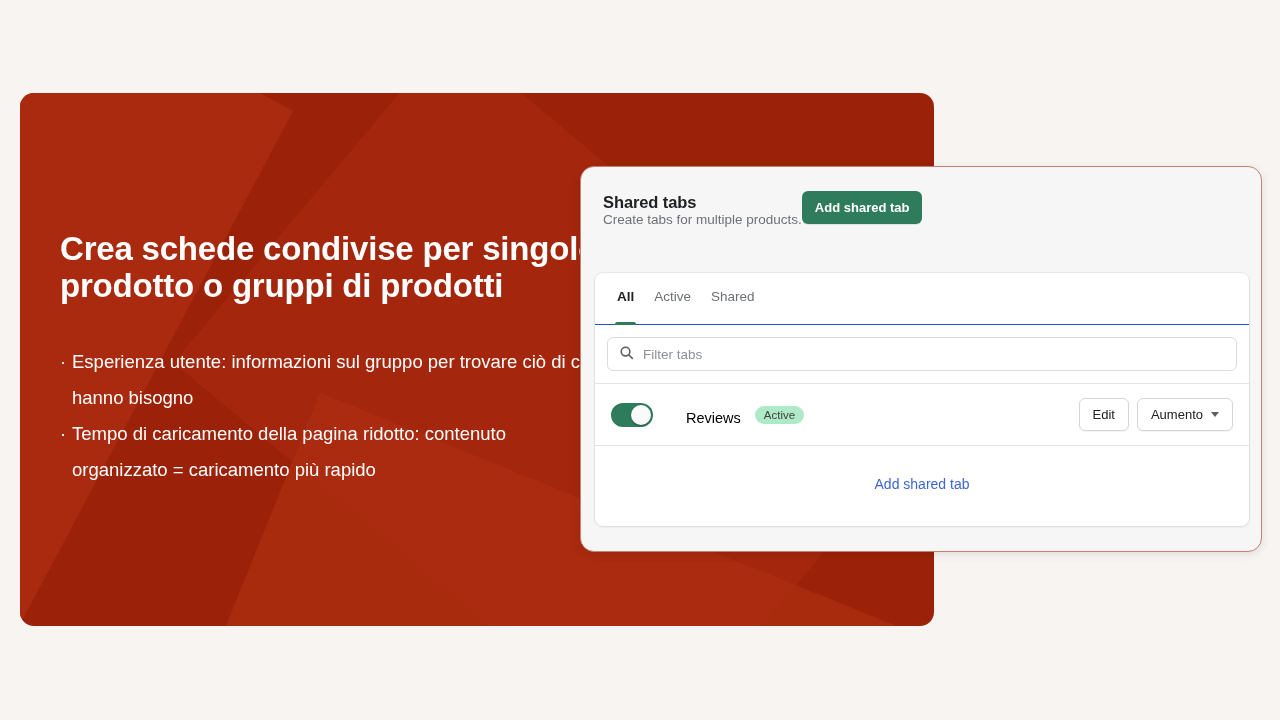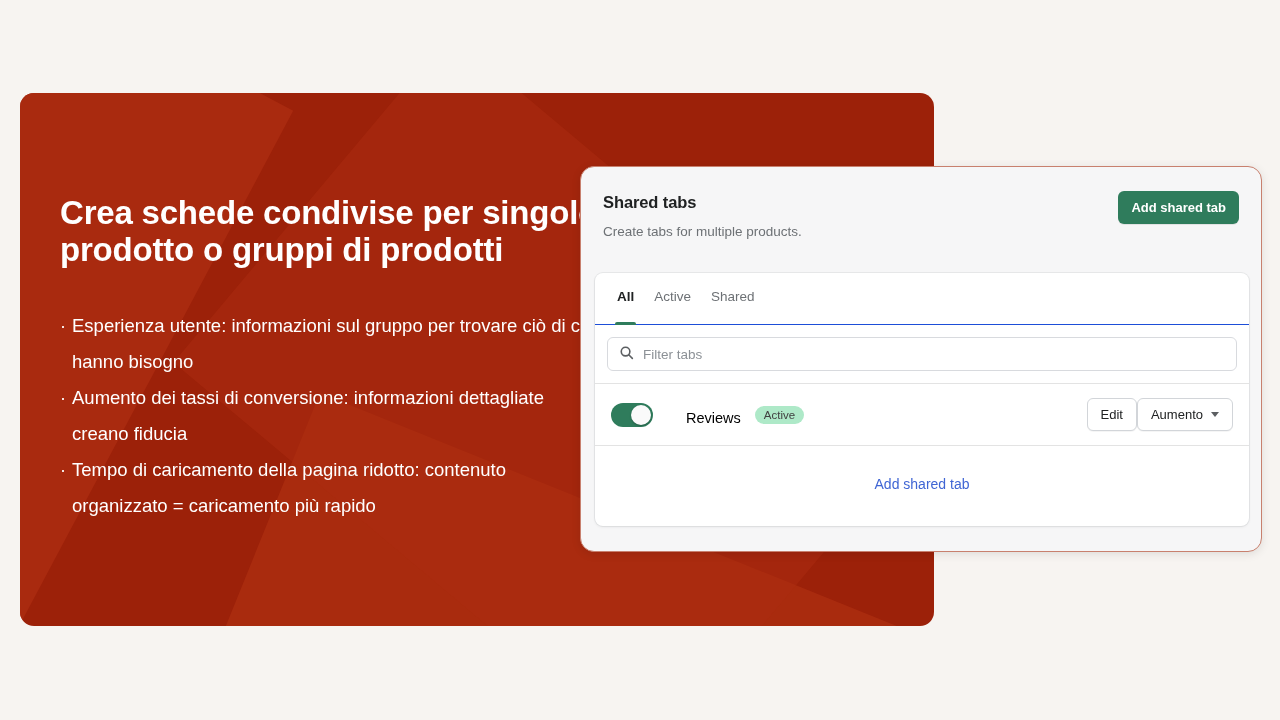--- a/index.html
+++ b/index.html
@@ -108,34 +108,33 @@
     border-radius: 14px;
     box-shadow: 0 2px 10px rgba(0,0,0,.10);
     overflow: hidden;
     z-index: 5;
   }
 
   #card-header {
     padding: 24px 22px 0 22px;
     display: flex;
     align-items: flex-start;
-    justify-content: space-between;
   }
   #card-header-text { padding-top: 2px; }
 
   #card-title {
     font-size: 16.5px;
     font-weight: 700;
     color: #202223;
     letter-spacing: -0.1px;
   }
   #card-subtitle {
     font-size: 13.5px;
     color: #6d7175;
-    margin-top: 12px;
+    margin-top: 0;
   }
 
   #add-shared-tab-button {
     background: #2f7c5c;
     color: #ffffff;
     border: none;
     border-radius: 6px;
     font-family: "Liberation Sans", sans-serif;
     font-size: 13px;
     font-weight: 600;
@@ -257,20 +256,21 @@
     color: #404040;
     font-size: 11.5px;
     border-radius: 10px;
     padding: 3px 9px;
     white-space: nowrap;
   }
 
   #row-actions {
     margin-left: auto;
     display: flex;
+    gap: 8px;
     padding-left: 44px;
   }
   .plain-button {
     background: #ffffff;
     border: 1px solid #d2d5d9;
     border-radius: 6px;
     font-family: "Liberation Sans", sans-serif;
     font-size: 13px;
     color: #202223;
     padding: 8px 13px;
@@ -312,21 +312,20 @@
 
   <div id="promo-content">
     <h1 id="promo-heading">Crea schede condivise per singolo prodotto o gruppi di prodotti</h1>
     <ul id="promo-bullets">
       <li>
         <span class="dot">·</span>
         <span>Esperienza utente: informazioni sul gruppo per trovare ciò di cui hanno bisogno</span>
       </li>
       <li>
         <span class="dot">·</span>
-        <span>Aumento dei tassi di conversione: informazioni dettagliate creano fiducia</span>
       </li>
       <li>
         <span class="dot">·</span>
         <span>Tempo di caricamento della pagina ridotto: contenuto organizzato = caricamento più rapido</span>
       </li>
     </ul>
   </div>
 </div>
 
 <div id="app-card">

